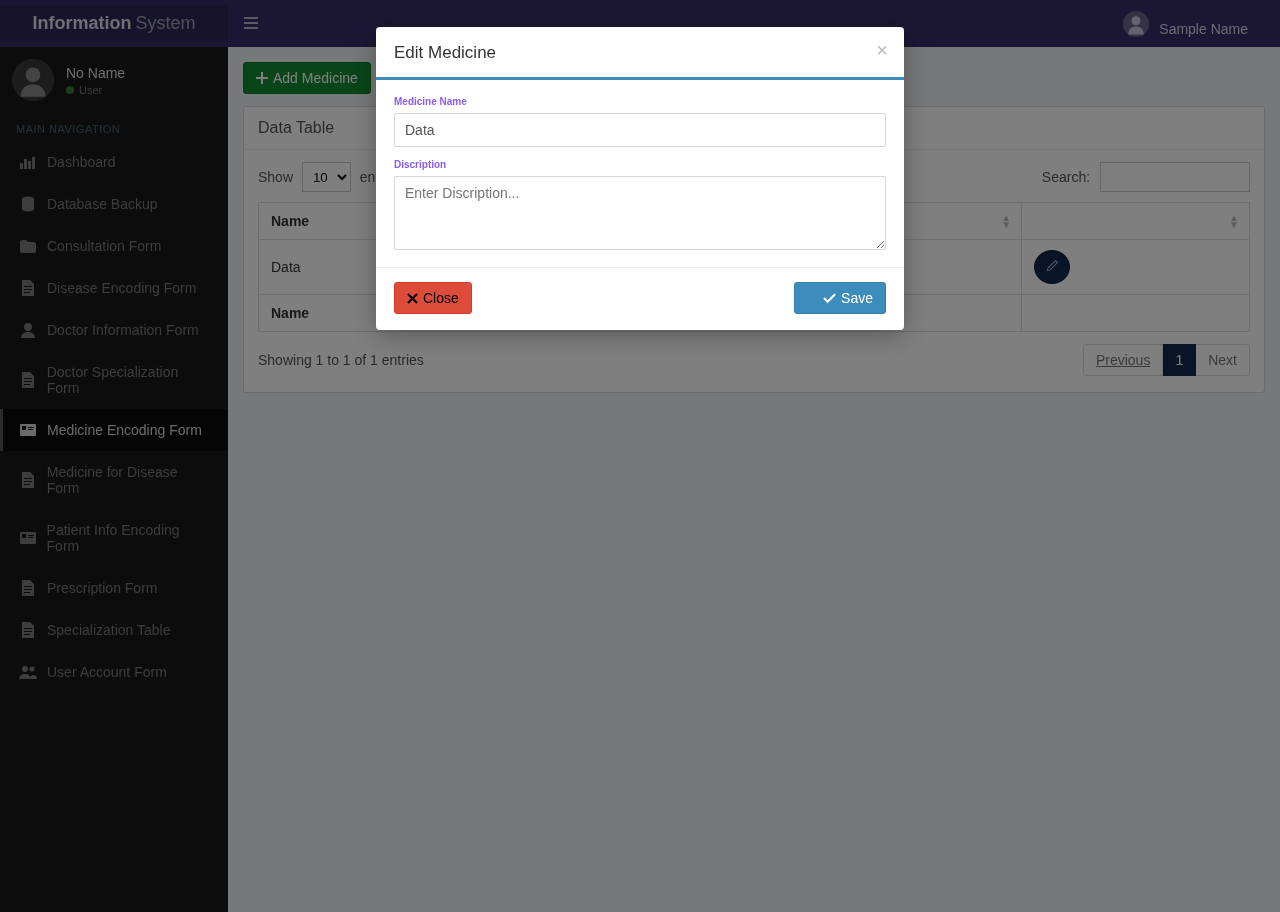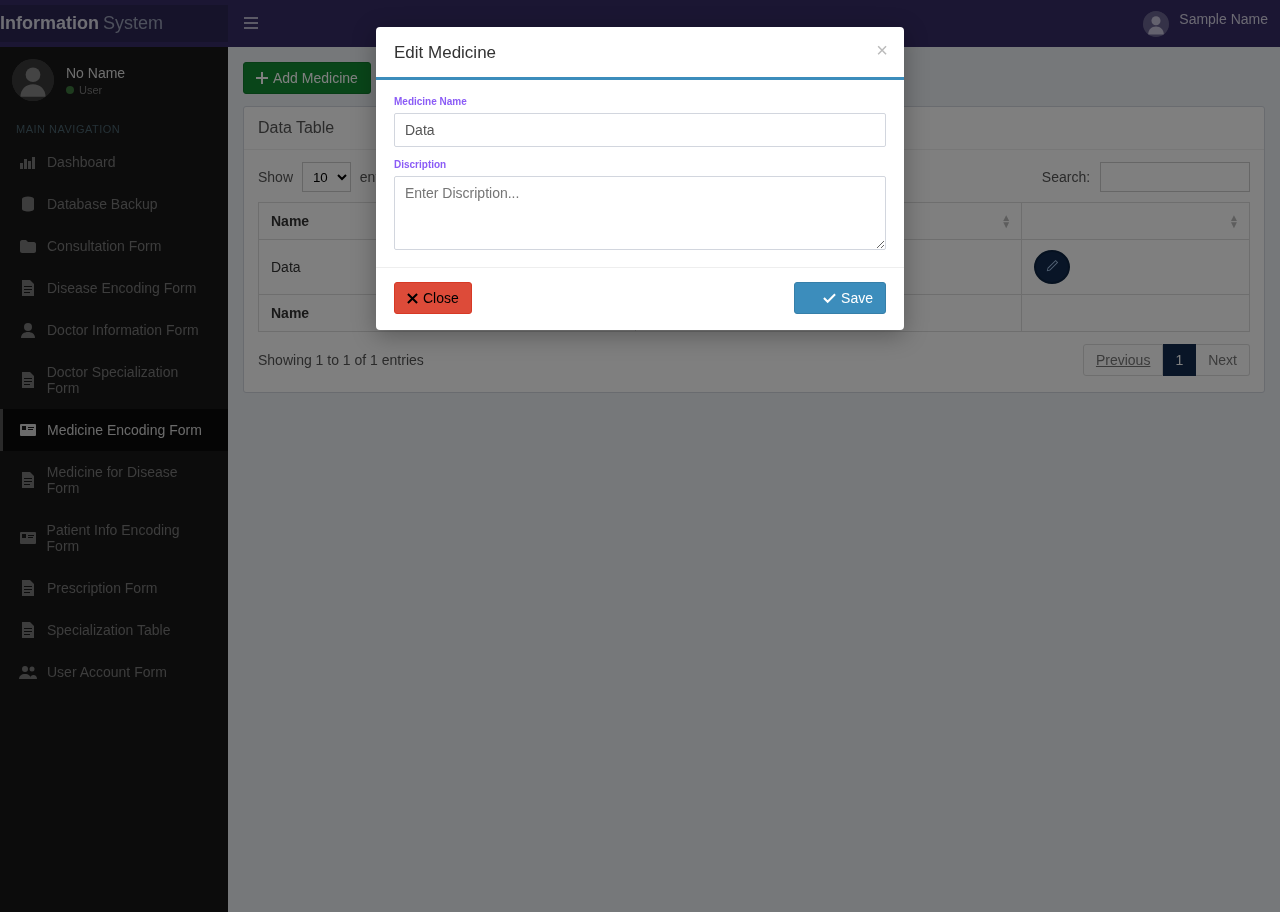--- a/index.html
+++ b/index.html
@@ -1,23 +1,23 @@
 <!DOCTYPE html>
 <html><head>
 <meta charset="utf-8">
 <style>
 * { box-sizing: border-box; margin: 0; padding: 0; }
 body { font-family: -apple-system, "Helvetica Neue", Arial, sans-serif; font-size: 14px; color: #333; background: #ecf0f5; width: 1280px; height: 912px; overflow: hidden; position: relative; }
 
 
 .header { height: 47px; background: #362c66; display: flex; align-items: center; color: #b8c7ce; position: relative; }
-.logo { width: 228px; height: 37px; background: #2d2654; display: flex; align-items: center; font-size: 18px; color: #9aa0b8; }
+.logo { width: 228px; height: 37px; background: #2d2654; display: flex; align-items: center; justify-content: center; font-size: 18px; color: #9aa0b8; }
 .logo b { color: #dcdce8; font-weight: 700; margin-right: 4px; }
 .hamburger { padding: 0 16px; height: 47px; display: flex; align-items: center; cursor: pointer; color: #b7b3cc; }
-.header-right { margin-left: auto; display: flex; align-items: flex-start; padding-right: 12px; }
+.header-right { margin-left: auto; display: flex; align-items: flex-end; padding-right: 32px; }
 .avatar-sm { width: 26px; height: 26px; border-radius: 50%; background: #5d5683; display: inline-flex; align-items: center; justify-content: center; margin-right: 10px; overflow: hidden; }
 .avatar-sm svg, .avatar-lg svg { width: 100%; height: 100%; }
 .user-name { color: #d6d3e5; font-size: 14px; }
 
 
 .sidebar { position: absolute; top: 47px; left: 0; width: 228px; height: calc(912px - 47px); background: #181818; color: #b8c7ce; overflow-y: auto; }
 .user-panel { padding: 12px 12px; display: flex; align-items: center; }
 .avatar-lg { width: 42px; height: 42px; border-radius: 50%; background: #444; margin-right: 12px; overflow: hidden; flex-shrink: 0; }
 .user-info .uname { color: #ddd; font-size: 14px; font-weight: 500; }
 .user-info .status { font-size: 11px; color: #7a7a7a; margin-top: 3px; display: flex; align-items: center; }

